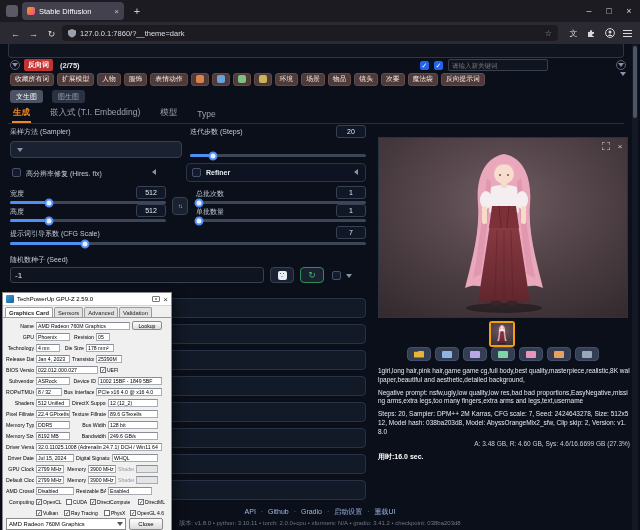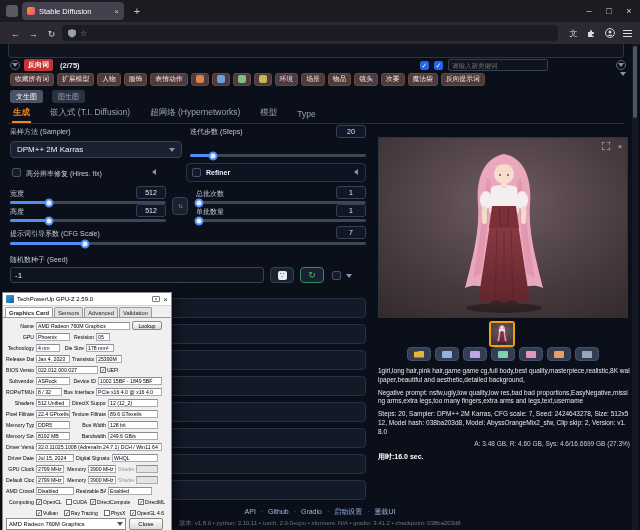--- a/index.html
+++ b/index.html
@@ -161,20 +161,21 @@
   <div class="abs winbtn" style="left:620px">×</div>
 </div>
 <div class="abs navbar"></div>
 <div class="abs navbtn" style="left:8px">←</div>
 <div class="abs navbtn" style="left:26px">→</div>
 <div class="abs navbtn" style="left:44px">↻</div>
 <div class="abs urlfield">
   <svg class="shield" viewBox="0 0 8 9">
     <path d="M4 0 L8 1.4 V4.4 C8 6.6 6 7.8 4 8.6 C2 7.8 0 6.6 0 4.4 V1.4 Z" fill="#9aa0ab"></path>
   </svg>
+  <span class="url-text">127.0.0.1:7860/?__theme=dark</span>
   <span class="star">☆</span>
 </div>
 <div class="abs chrome-ic" style="left:566px">文</div>
 <div class="abs chrome-ic" style="left:584px">
   <svg width="9" height="9" viewBox="0 0 9 9">
       <path d="M1 3 h2 a1.2 1.2 0 1 1 2 0 h2 v2 a1.2 1.2 0 1 0 0 2 v1 H1 Z" fill="#d7d7de"></path>
     </svg>
 </div>
 <div class="abs chrome-ic" style="left:602px">
   <svg width="10" height="10" viewBox="0 0 10 10">
@@ -233,31 +234,29 @@
     <div class="chip">魔法袋</div>
     <div class="chip">反向提示词</div>
   </div>
 <div class="abs" style="left:620px;top:76px"><span class="tri-down"></span></div>
 
 <div class="abs sendtab active" style="left:10px">文生图</div>
 <div class="abs sendtab idle" style="left:52px">图生图</div>
 
 <div class="abs maintabs">
     <div class="mtab active">生成</div>
-    <div class="mtab">嵌入式 (T.I. Diffusion)</div>
-    <div class="mtab">超网络 (Hypernetworks)</div>
+    <div class="mtab">嵌入式 (T.I. Embedding)</div>
     <div class="mtab">模型</div>
     <div class="mtab">Type</div>
   </div>
 
 <div class="abs plabel" style="left:10px;top:127px">采样方法 (Sampler)</div>
 <div class="abs plabel" style="left:190px;top:127px">迭代步数 (Steps)</div>
 <div class="abs numbox" style="left:336px;top:125px">20</div>
 <div class="abs dropdown">
-  <span class="txt">DPM++ 2M Karras</span>
   <span class="tri-down"></span>
 </div>
 <div class="abs slider" style="left:190px;top:154px;width:176px">
   <span class="fill" style="width:13%"></span>
     <span class="thumb" style="left:13%"></span>
 </div>
 
 <div class="abs cb" style="left:12px;top:168px"></div>
 <div class="abs plabel" style="left:26px;top:169px">高分辨率修复 (Hires. fix)</div>
 <div class="abs tri-left" style="left:152px;top:169px"></div>

